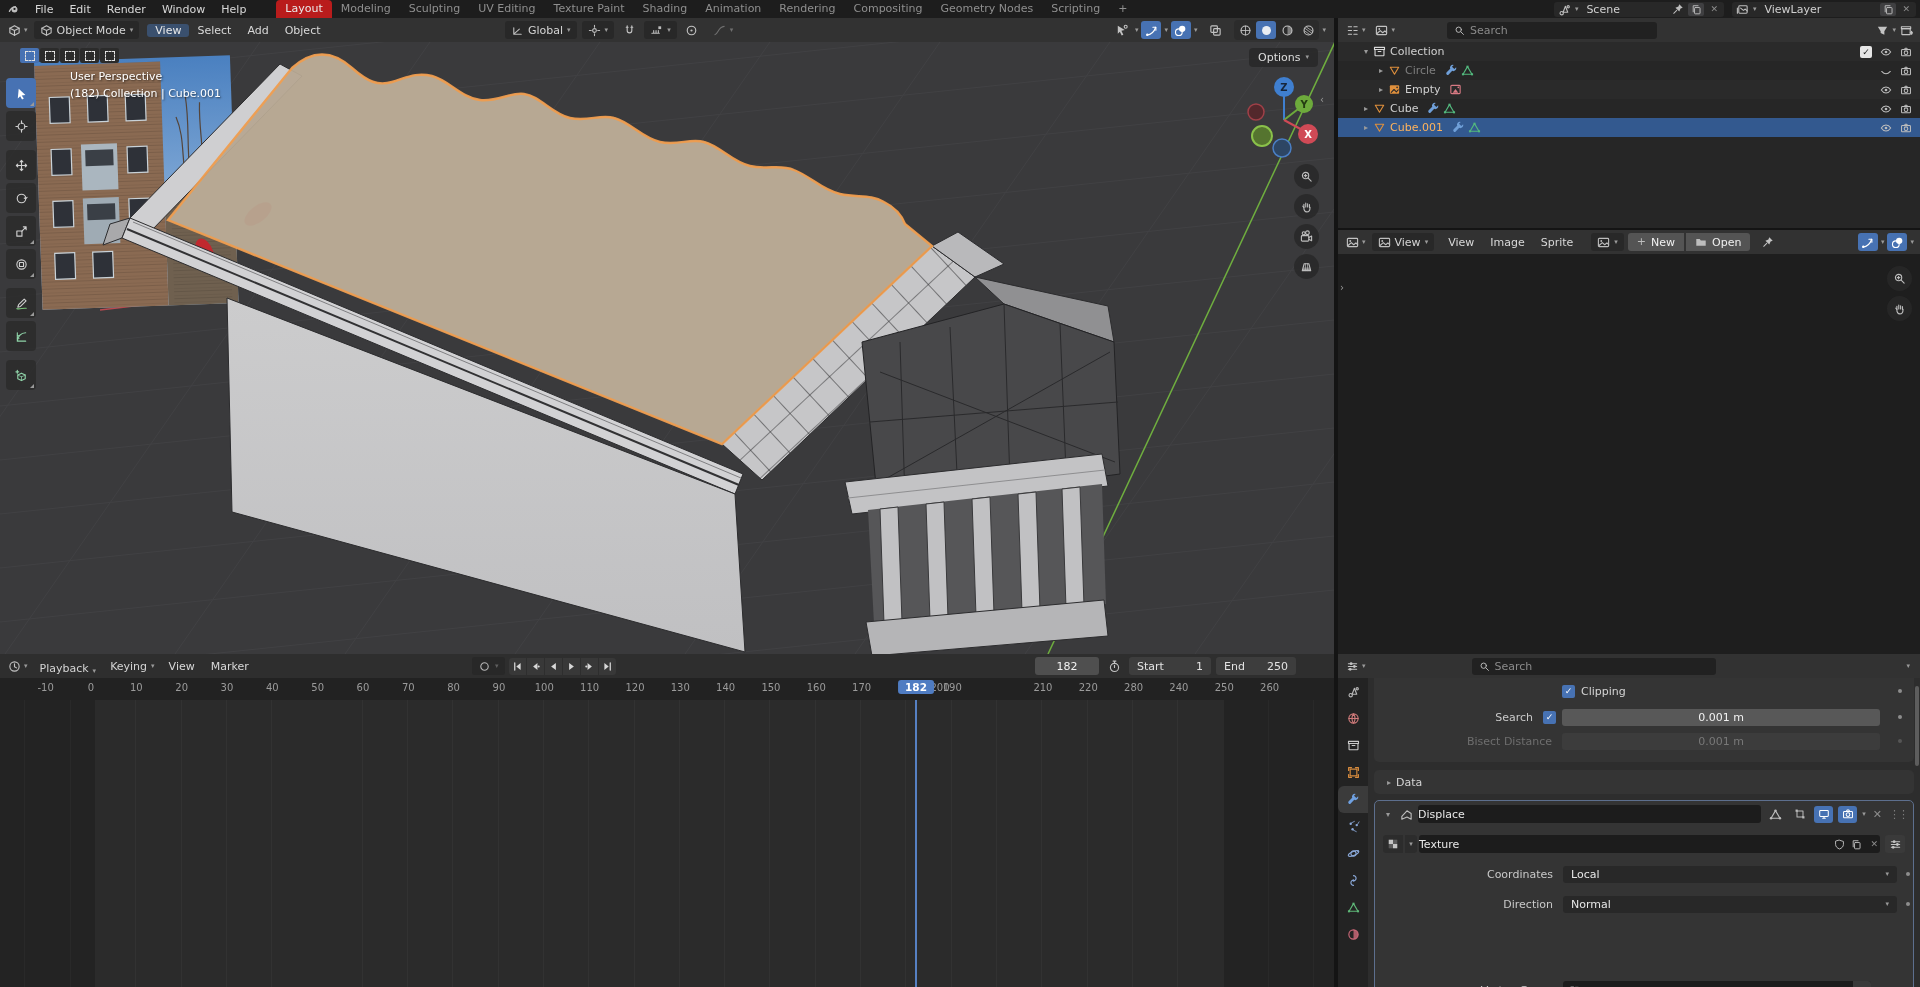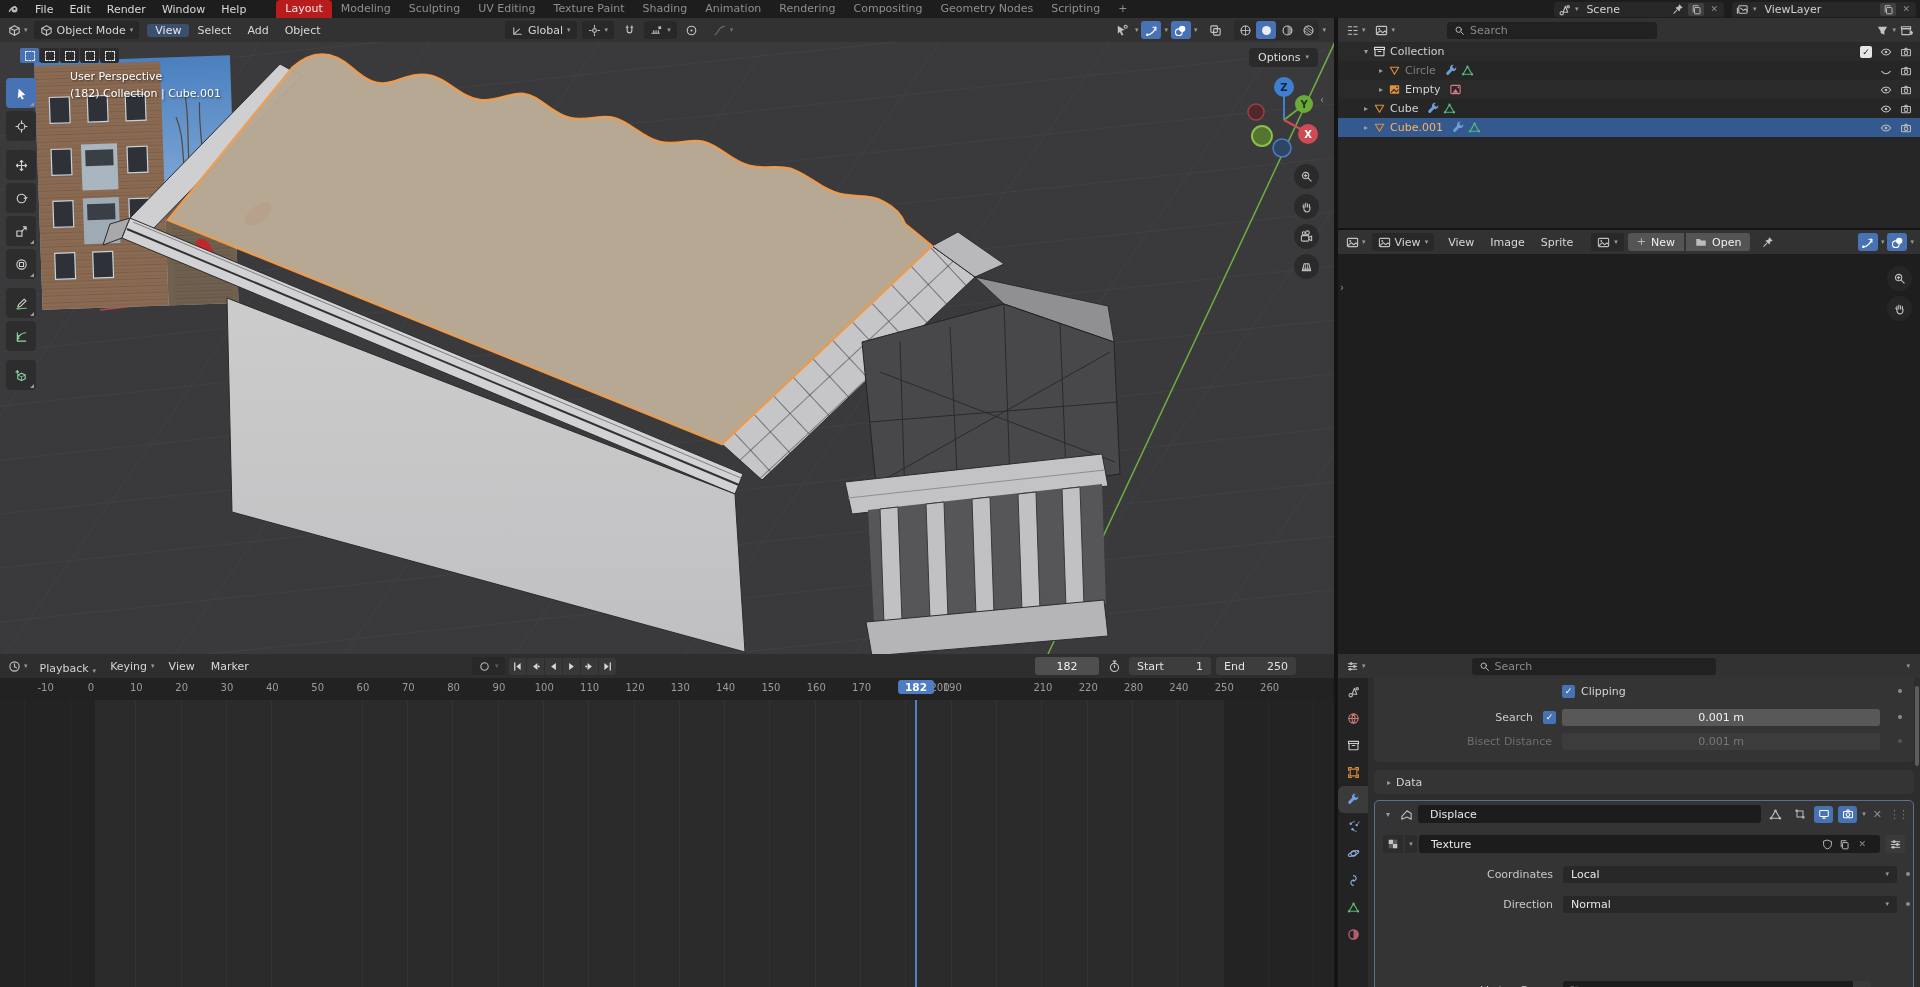--- a/index.html
+++ b/index.html
@@ -75,21 +75,21 @@
   .prow{position:absolute;left:0;right:0;height:18px;display:flex;align-items:center}
   .plabel{width:178px;text-align:right;padding-right:10px;color:#c9c9c9;white-space:nowrap}
   .plabel.muted{color:#6e6e6e}
   .pvalue{background:#585858;border-radius:3px;height:17px;flex:0 0 318px;display:flex;align-items:center;justify-content:center;color:#f2f2f2;position:relative;overflow:hidden}
   .pvalue.muted{background:#3c3c3c;color:#787878}
   .pdd{background:#282828;border-radius:3px;height:17px;flex:0 0 318px;display:flex;align-items:center;color:#e6e6e6;padding:0 8px}
   .pdd .chev{margin-left:auto}
   .check{width:13px;height:13px;background:#4772b3;border-radius:2px;color:#fff;font-size:9px;display:inline-flex;align-items:center;justify-content:center;margin-right:6px}
   .adot{width:4px;height:4px;border-radius:50%;background:#8d8d8d;margin-left:9px}
   .adot.muted{background:#555}
-  .namefield{background:#1c1c1c;border-radius:3px;height:18px;display:flex;align-items:center;padding:0 12px;color:#e8e8e8}
+  .namefield{background:#1c1c1c;border-radius:3px;height:18px;display:flex;align-items:center;padding:0 0;color:#e8e8e8}
   .sq18{width:20px;height:18px;border-radius:3px;background:#2c2c2c;display:inline-flex;align-items:center;justify-content:center;color:#c3c3c3}
   .hib{width:19px;height:17px;border-radius:3px;display:inline-flex;align-items:center;justify-content:center;color:#bcbcbc}
   .hib.on{background:#4772b3;color:#fff}
   .scrollv{position:absolute;width:4px;border-radius:2px;background:#5d5d5d}
   .divider-v{position:absolute;left:1334px;top:18px;width:4px;height:969px;background:#141414}
   .divider-h{position:absolute;left:1338px;top:228px;width:582px;height:2px;background:#141414}
 </style>
 </head>
 <body>
 

